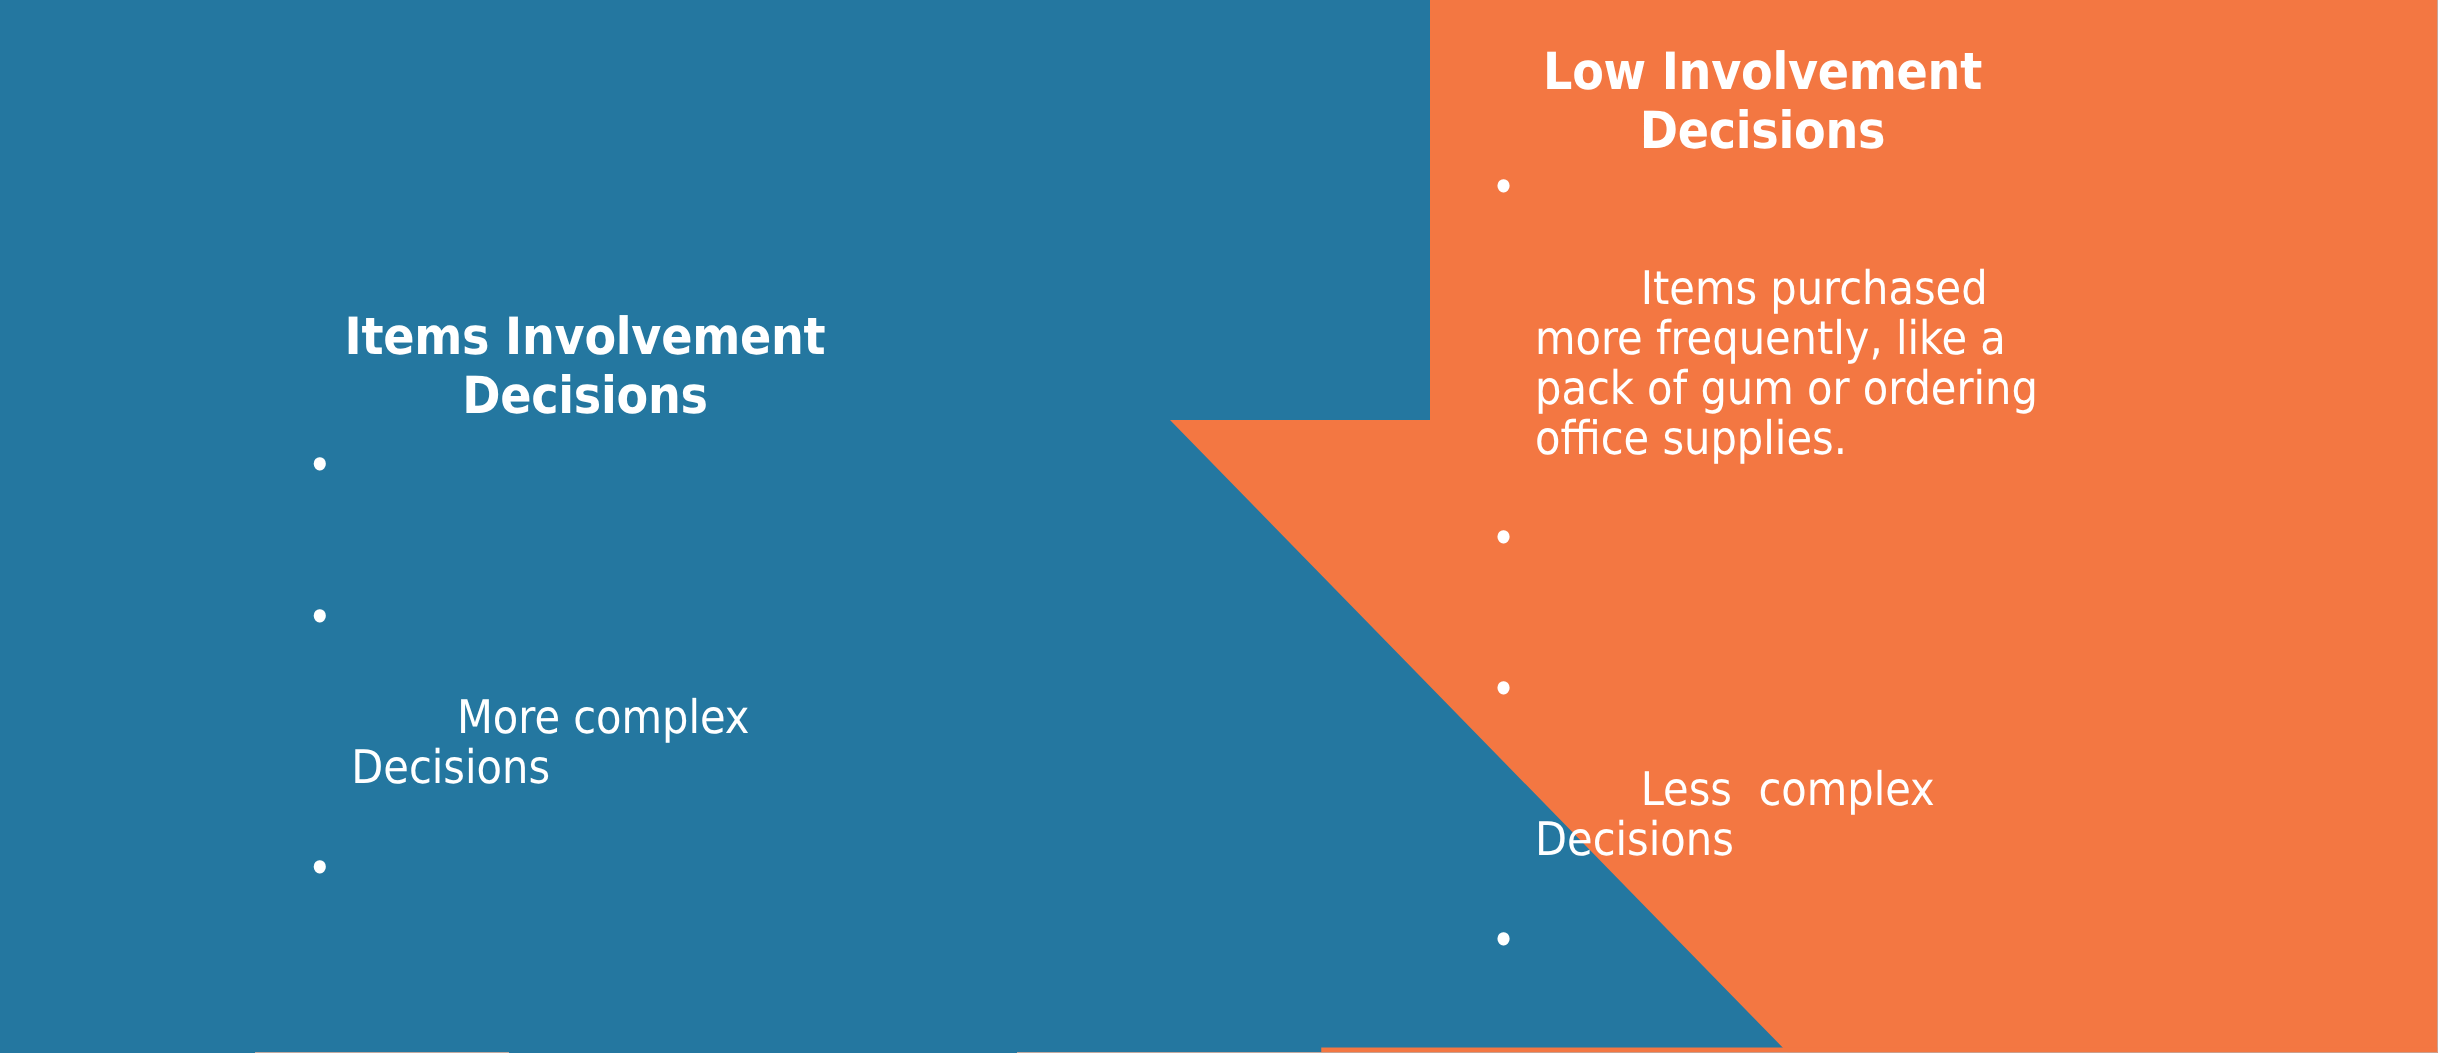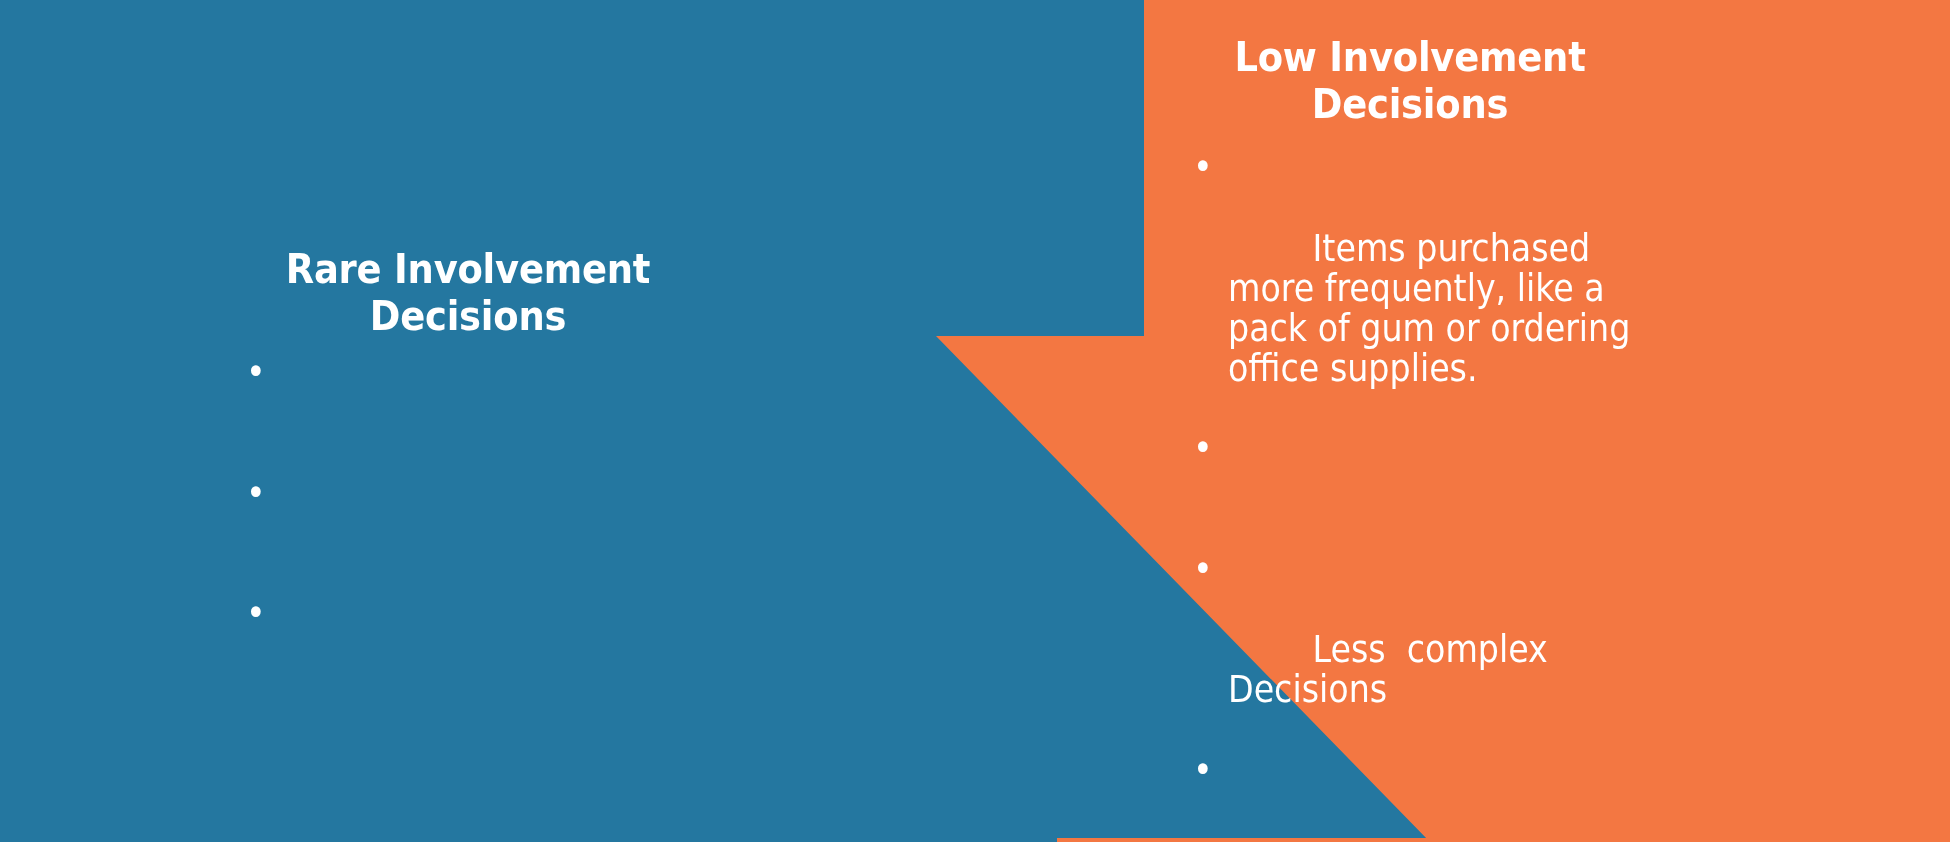--- a/index.html
+++ b/index.html
@@ -78,21 +78,21 @@
     font-family: "DejaVu Sans Condensed", "Liberation Sans Narrow", "Liberation Sans", sans-serif;
     font-weight: bold;
     font-size: 41px;
     line-height: 1.14;
     text-align: center;
     margin: 0 0 14px 0;
     letter-spacing: -0.2px;
   }
 
   .col-low .heading {
-    margin-bottom: 21px;
+    margin-bottom: 3px;
   }
 
   ul.bullets {
     list-style: none;
     margin: 0;
     padding: 0;
     font-family: "DejaVu Sans Condensed", "Liberation Sans Narrow", "Liberation Sans", sans-serif;
     font-size: 37px;
     line-height: 1.085;
   }
@@ -112,27 +112,28 @@
 </style>
 </head>
 <body>
 
 <div id="slide">
 
   <div class="orange-shape"></div>
   <div class="orange-bottom-strip"></div>
 
   <div class="column col-high">
-    <div class="heading">Rare Involvement Decisions</div>
+    <div class="heading">Items Involvement Decisions</div>
     <ul class="bullets">
       <li>
         <span class="dot">•</span>
       </li>
       <li>
         <span class="dot">•</span>
+        <span>More complex Decisions</span>
       </li>
       <li>
         <span class="dot">•</span>
         
       </li>
 
     </ul>
   </div>
 
   <div class="column col-low">

